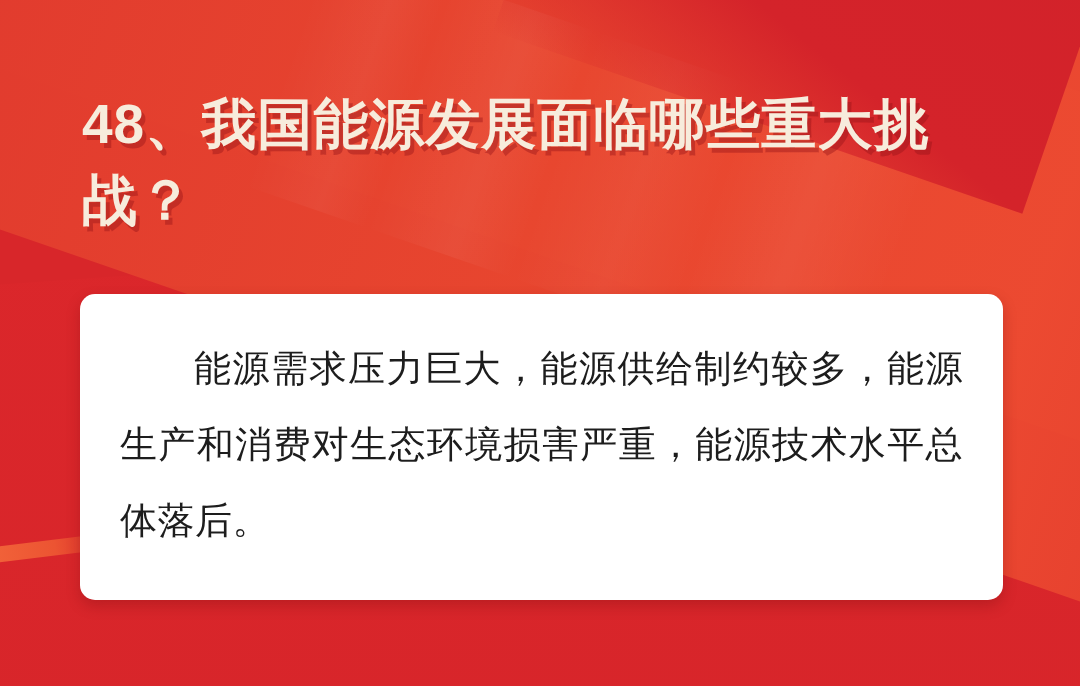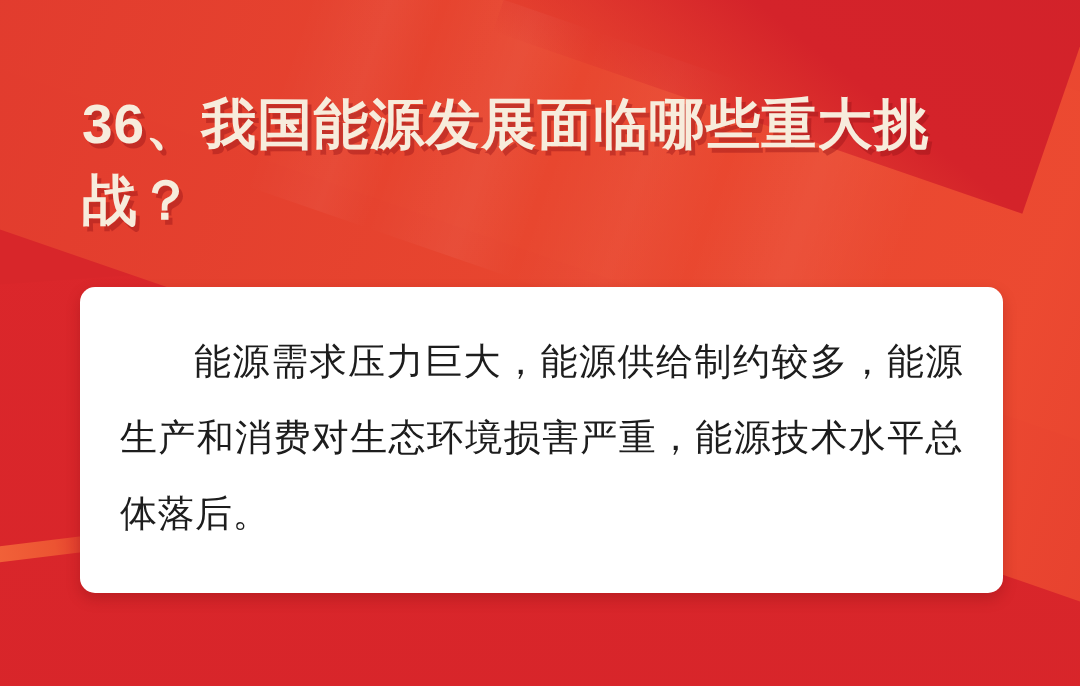--- a/index.html
+++ b/index.html
@@ -129,21 +129,21 @@
     color: #f7ecdc;
     text-shadow: 4px 5px 0 rgba(150,20,24,.42);
     white-space: pre-wrap;
     z-index: 5;
   }
 
   
   #answer-card {
     position: absolute;
     left: 80px;
-    top: 287px;
+    top: 294px;
     width: 923px;
     height: 306px;
     background: #ffffff;
     border-radius: 15px;
     box-shadow: 0 6px 14px rgba(120,12,16,.30);
     z-index: 5;
     display: flex;
     align-items: center;
     padding: 18px 40px 22px 40px;
   }
@@ -167,19 +167,19 @@
 
   <div class="bg-layer">
     <div class="wedge-br"></div>
     <div class="band-soft"></div>
     <div class="band-main"></div>
     <div class="streaks"></div>
     <div class="wedge-tr"></div>
     <div class="sliver-left"></div>
   </div>
 
-  <h1 id="title">36、我国能源发展面临哪些重大挑战？</h1>
+  <h1 id="title">48、我国能源发展面临哪些重大挑战？</h1>
 
   <div id="answer-card">
     <p id="answer-text">能源需求压力巨大，能源供给制约较多，能源生产和消费对生态环境损害严重，能源技术水平总体落后。</p>
   </div>
 
 </div>
 
 </body></html>

